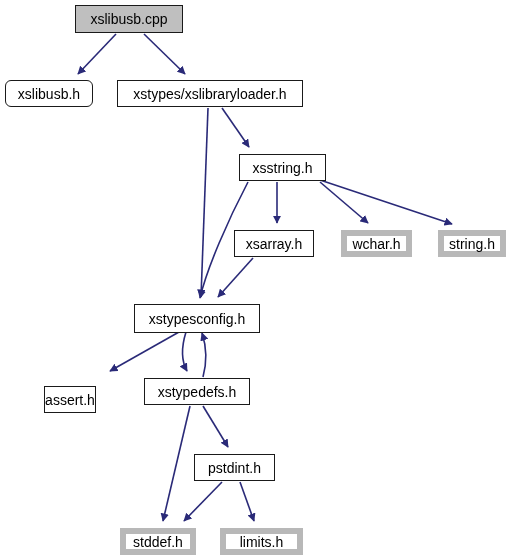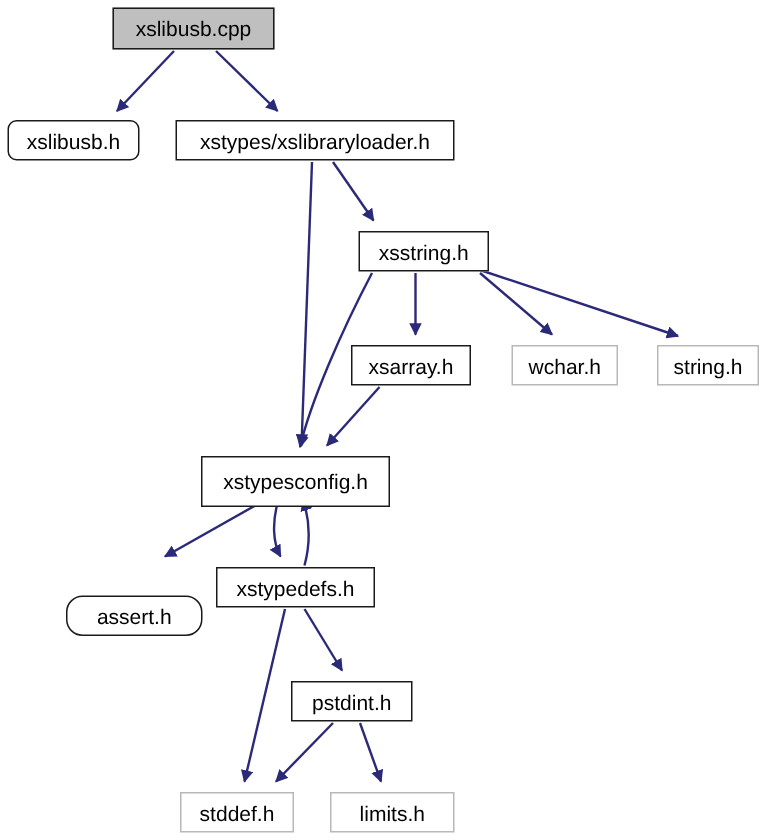--- a/index.html
+++ b/index.html
@@ -33,21 +33,21 @@
     color: #000000;
     font-size: 14px;
     line-height: 1;
     white-space: nowrap;
     z-index: 5;
   }
   .node.project {
     border: 1.6px solid #1a1a1a;
   }
   .node.system {
-    border: 1px solid #b91c1c;
+    border: 6px solid #b91c1c;
   }
   .node.current {
     background: #bfbfbf;
     border: 1.6px solid #1a1a1a;
   }
   .node-label {
     pointer-events: none;
   }
 </style>
 </head>
@@ -96,24 +96,24 @@
       </div>
       <div class="node project" style="left: 234px; top: 230px; width: 80px; height: 27px; border-color: rgb(26, 26, 26);">
         <span class="node-label">xsarray.h</span>
       </div>
       <div class="node system" style="left: 341px; top: 230px; width: 71px; height: 27px; border-color: rgb(184, 184, 184);">
         <span class="node-label">wchar.h</span>
       </div>
       <div class="node system" style="left: 438px; top: 230px; width: 68px; height: 27px; border-color: rgb(184, 184, 184);">
         <span class="node-label">string.h</span>
       </div>
-      <div class="node project" style="left: 134px; top: 304px; width: 126px; height: 34px; border-color: rgb(26, 26, 26);">
+      <div class="node project" style="left: 134px; top: 304px; width: 126px; height: 29px; border-color: rgb(26, 26, 26);">
         <span class="node-label">xstypesconfig.h</span>
       </div>
-      <div class="node project" style="left: 44px; top: 397px; width: 91px; height: 27px; border-color: rgb(26, 26, 26); border-radius: 11px;">
+      <div class="node project" style="left: 44px; top: 386px; width: 52px; height: 27px; border-color: rgb(26, 26, 26);">
         <span class="node-label">assert.h</span>
       </div>
       <div class="node project" style="left: 144px; top: 378px; width: 106px; height: 27px; border-color: rgb(26, 26, 26);">
         <span class="node-label">xstypedefs.h</span>
       </div>
       <div class="node project" style="left: 194px; top: 454px; width: 81px; height: 27px; border-color: rgb(26, 26, 26);">
         <span class="node-label">pstdint.h</span>
       </div>
       <div class="node system" style="left: 120px; top: 528px; width: 76px; height: 27px; border-color: rgb(184, 184, 184);">
         <span class="node-label">stddef.h</span>

